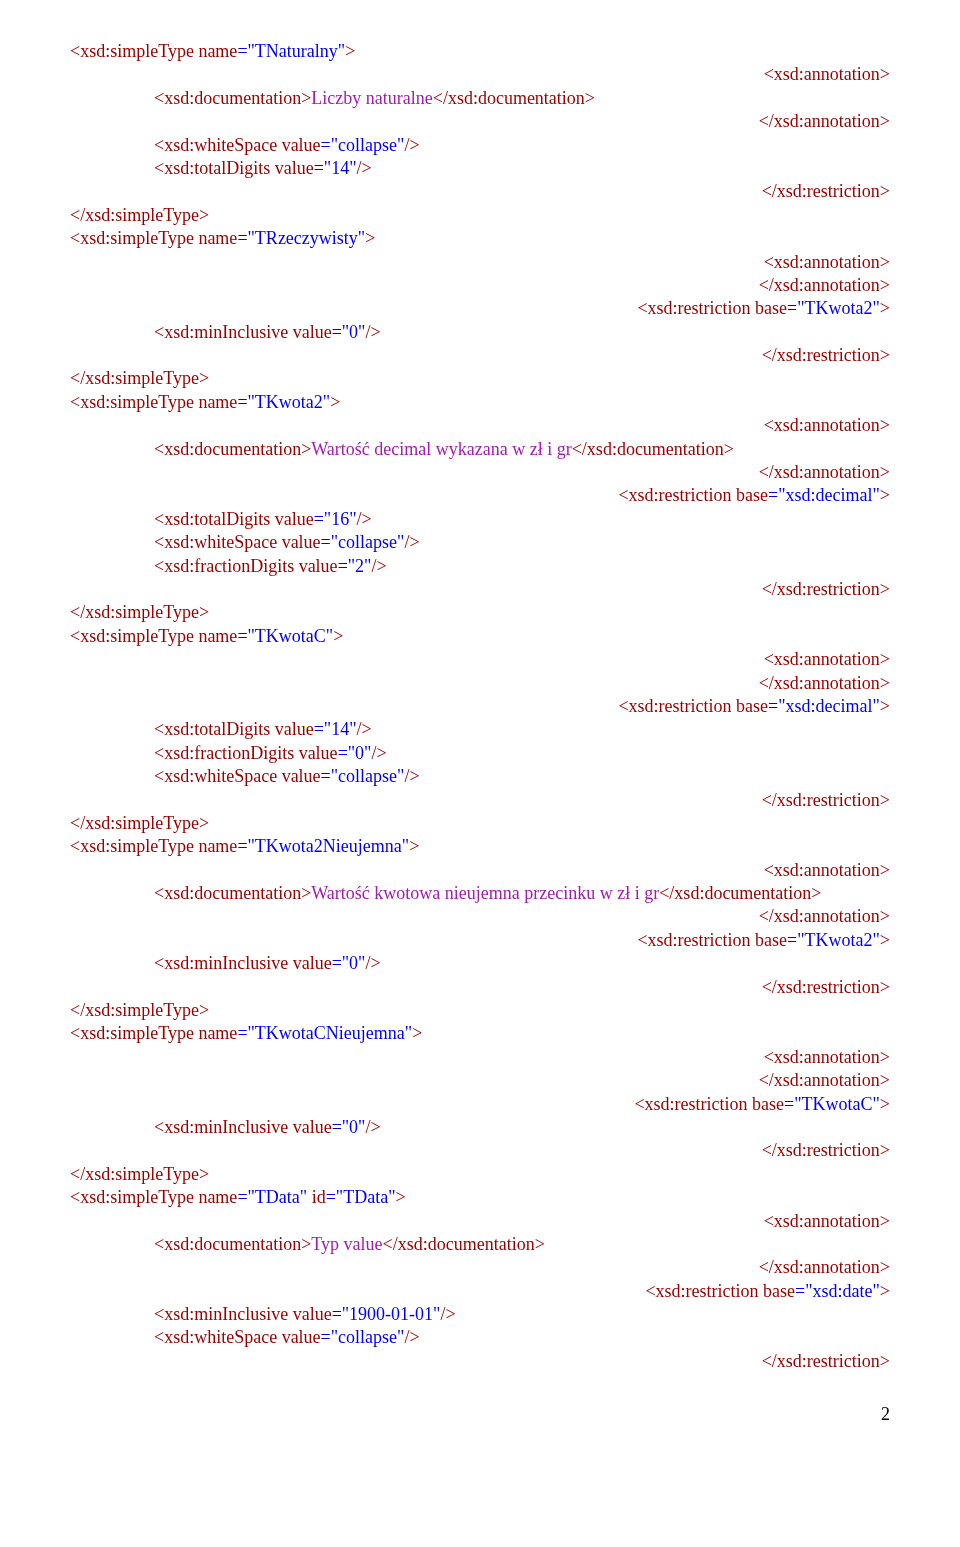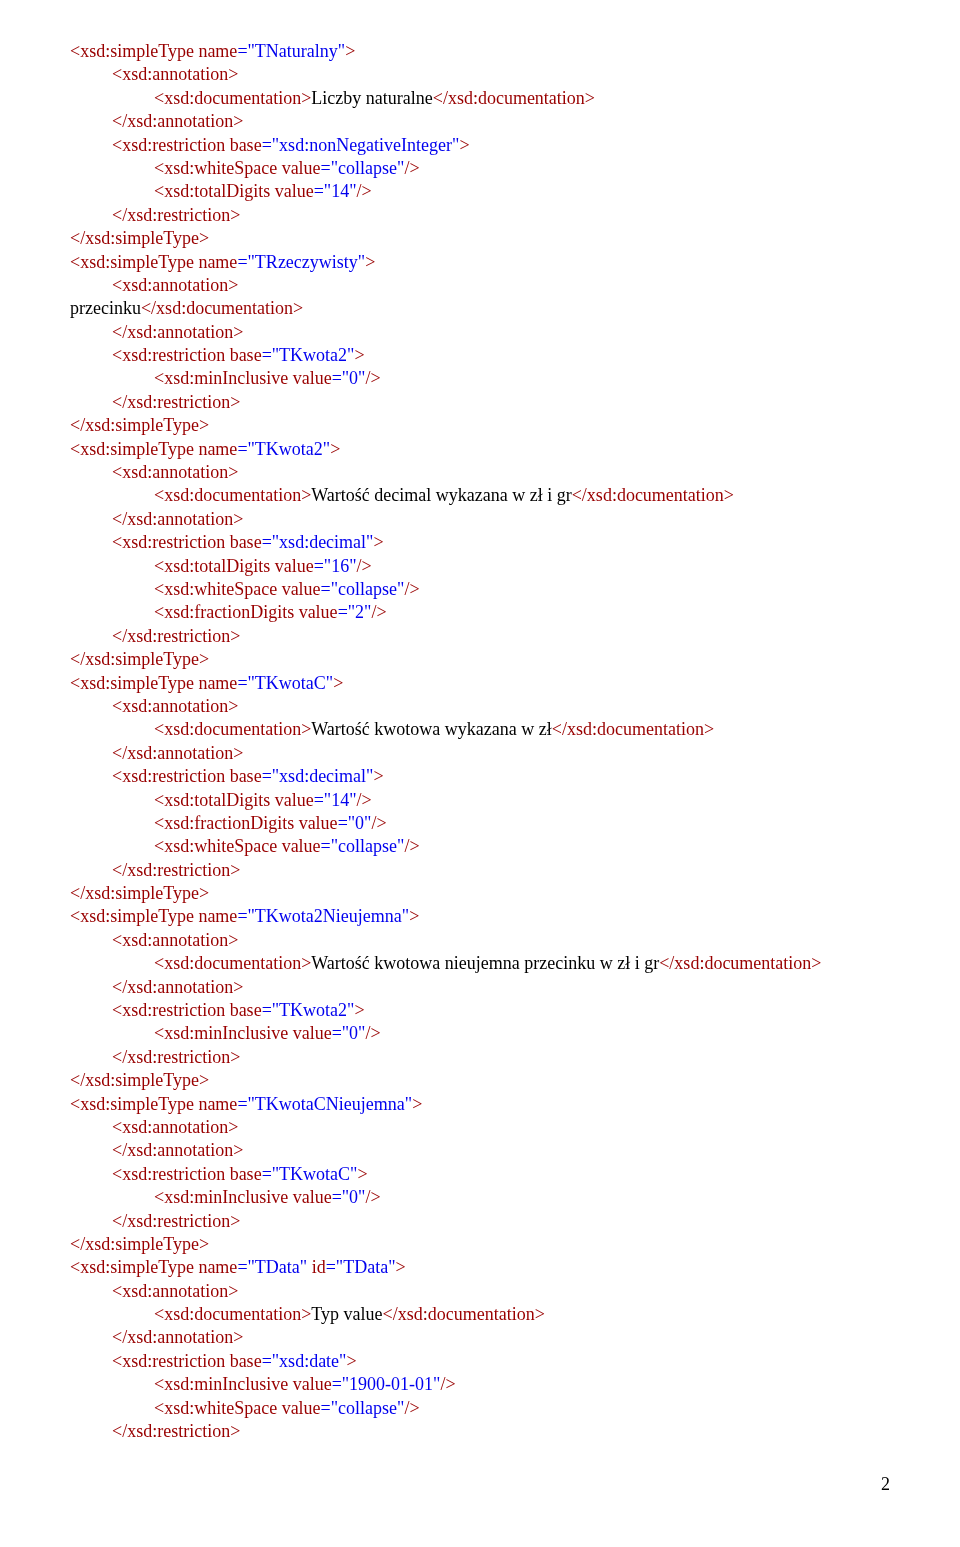--- a/index.html
+++ b/index.html
@@ -8,64 +8,61 @@
     font-family: "Times New Roman", Times, serif;
     font-size: 18px;
     line-height: 1.3;
     background: #fff;
     color: #000;
     width: 960px;
     box-sizing: border-box;
   }
   .maroon { color: #990000; }
   .blue { color: #0000EE; }
-  .black { color: #000000; }
+  .black { color: #a21caf; }
   .line { white-space: pre; }
-  .i1 { padding-left: 42px; }
+  .i1 { padding-left: 42px; text-align: right; }
   .i2 { padding-left: 84px; }
   .page-num {
     text-align: right;
     padding-top: 30px;
     font-size: 18px;
   }
 </style>
 </head>
 <body>
 
 <div id="content">
     <div class="line"><span class="maroon">&lt;xsd:simpleType name</span><span class="blue">="TNaturalny"</span><span class="maroon">&gt;</span></div>
     <div class="line i1"><span class="maroon">&lt;xsd:annotation&gt;</span></div>
     <div class="line i2"><span class="maroon">&lt;xsd:documentation&gt;</span><span class="black">Liczby naturalne</span><span class="maroon">&lt;/xsd:documentation&gt;</span></div>
     <div class="line i1"><span class="maroon">&lt;/xsd:annotation&gt;</span></div>
-    <div class="line i1"><span class="maroon">&lt;xsd:restriction base</span><span class="blue">="xsd:nonNegativeInteger"</span><span class="maroon">&gt;</span></div>
     <div class="line i2"><span class="maroon">&lt;xsd:whiteSpace value</span><span class="blue">="collapse"</span><span class="maroon">/&gt;</span></div>
     <div class="line i2"><span class="maroon">&lt;xsd:totalDigits value</span><span class="blue">="14"</span><span class="maroon">/&gt;</span></div>
     <div class="line i1"><span class="maroon">&lt;/xsd:restriction&gt;</span></div>
     <div class="line"><span class="maroon">&lt;/xsd:simpleType&gt;</span></div>
     <div class="line"><span class="maroon">&lt;xsd:simpleType name</span><span class="blue">="TRzeczywisty"</span><span class="maroon">&gt;</span></div>
     <div class="line i1"><span class="maroon">&lt;xsd:annotation&gt;</span></div>
-    <div class="line" style="padding-left: 0px;"><span class="black">przecinku</span><span class="maroon">&lt;/xsd:documentation&gt;</span></div>
     <div class="line i1"><span class="maroon">&lt;/xsd:annotation&gt;</span></div>
     <div class="line i1"><span class="maroon">&lt;xsd:restriction base</span><span class="blue">="TKwota2"</span><span class="maroon">&gt;</span></div>
     <div class="line i2"><span class="maroon">&lt;xsd:minInclusive value</span><span class="blue">="0"</span><span class="maroon">/&gt;</span></div>
     <div class="line i1"><span class="maroon">&lt;/xsd:restriction&gt;</span></div>
     <div class="line"><span class="maroon">&lt;/xsd:simpleType&gt;</span></div>
     <div class="line"><span class="maroon">&lt;xsd:simpleType name</span><span class="blue">="TKwota2"</span><span class="maroon">&gt;</span></div>
     <div class="line i1"><span class="maroon">&lt;xsd:annotation&gt;</span></div>
     <div class="line i2"><span class="maroon">&lt;xsd:documentation&gt;</span><span class="black">Wartość decimal wykazana w zł i gr</span><span class="maroon">&lt;/xsd:documentation&gt;</span></div>
     <div class="line i1"><span class="maroon">&lt;/xsd:annotation&gt;</span></div>
     <div class="line i1"><span class="maroon">&lt;xsd:restriction base</span><span class="blue">="xsd:decimal"</span><span class="maroon">&gt;</span></div>
     <div class="line i2"><span class="maroon">&lt;xsd:totalDigits value</span><span class="blue">="16"</span><span class="maroon">/&gt;</span></div>
     <div class="line i2"><span class="maroon">&lt;xsd:whiteSpace value</span><span class="blue">="collapse"</span><span class="maroon">/&gt;</span></div>
     <div class="line i2"><span class="maroon">&lt;xsd:fractionDigits value</span><span class="blue">="2"</span><span class="maroon">/&gt;</span></div>
     <div class="line i1"><span class="maroon">&lt;/xsd:restriction&gt;</span></div>
     <div class="line"><span class="maroon">&lt;/xsd:simpleType&gt;</span></div>
     <div class="line"><span class="maroon">&lt;xsd:simpleType name</span><span class="blue">="TKwotaC"</span><span class="maroon">&gt;</span></div>
     <div class="line i1"><span class="maroon">&lt;xsd:annotation&gt;</span></div>
-    <div class="line i2"><span class="maroon">&lt;xsd:documentation&gt;</span><span class="black">Wartość kwotowa wykazana w zł</span><span class="maroon">&lt;/xsd:documentation&gt;</span></div>
     <div class="line i1"><span class="maroon">&lt;/xsd:annotation&gt;</span></div>
     <div class="line i1"><span class="maroon">&lt;xsd:restriction base</span><span class="blue">="xsd:decimal"</span><span class="maroon">&gt;</span></div>
     <div class="line i2"><span class="maroon">&lt;xsd:totalDigits value</span><span class="blue">="14"</span><span class="maroon">/&gt;</span></div>
     <div class="line i2"><span class="maroon">&lt;xsd:fractionDigits value</span><span class="blue">="0"</span><span class="maroon">/&gt;</span></div>
     <div class="line i2"><span class="maroon">&lt;xsd:whiteSpace value</span><span class="blue">="collapse"</span><span class="maroon">/&gt;</span></div>
     <div class="line i1"><span class="maroon">&lt;/xsd:restriction&gt;</span></div>
     <div class="line"><span class="maroon">&lt;/xsd:simpleType&gt;</span></div>
     <div class="line"><span class="maroon">&lt;xsd:simpleType name</span><span class="blue">="TKwota2Nieujemna"</span><span class="maroon">&gt;</span></div>
     <div class="line i1"><span class="maroon">&lt;xsd:annotation&gt;</span></div>
     <div class="line i2"><span class="maroon">&lt;xsd:documentation&gt;</span><span class="black">Wartość kwotowa nieujemna przecinku w zł i gr</span><span class="maroon">&lt;/xsd:documentation&gt;</span></div>

